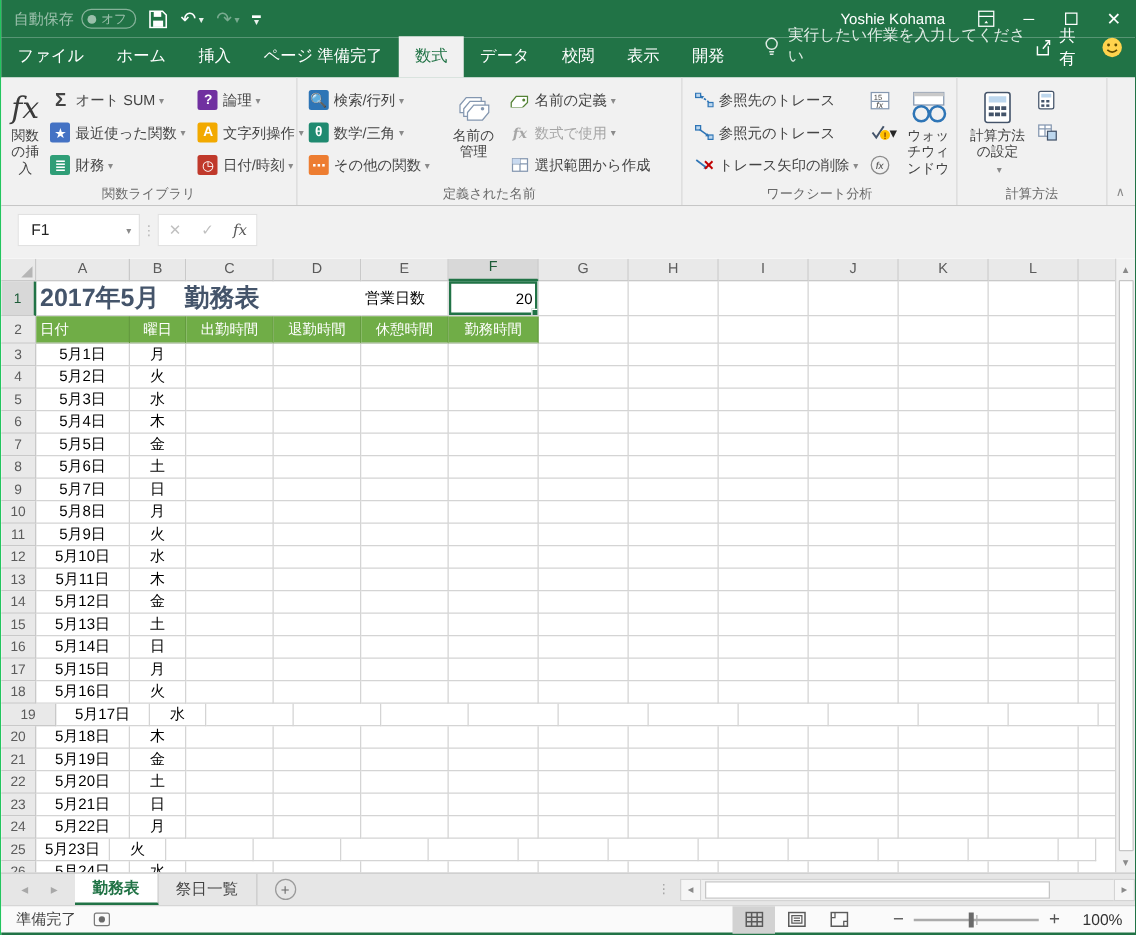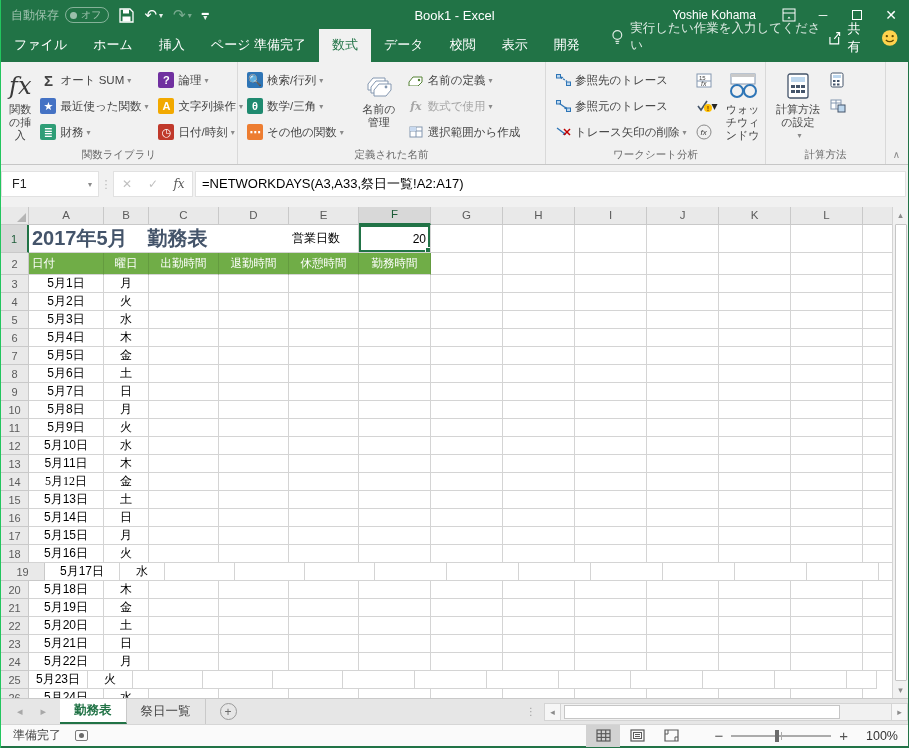--- a/index.html
+++ b/index.html
@@ -51,21 +51,21 @@
                justify-content:center; font-size:11px; font-weight:bold; color:#fff; border-radius:2px; flex:none; }
   .rbtn .dd, .bigbtn .dd { font-size:8px; color:#8a8a8a; margin-left:3px; }
   .rbtn.disabled { color:#a6a6a6; }
   .sigma { font-size:15px; font-weight:bold; color:#444; width:16px; margin-right:4px; text-align:center; }
   .iconcol { display:flex; flex-direction:column; padding-top:2px; }
   .iconbtn { height:26px; display:flex; align-items:center; padding:0 4px; }
   .collapse { position:absolute; right:8px; bottom:4px; color:#8a8a8a; font-size:10px; }
 
   
   .fbar { position:absolute; left:0; top:165px; width:100%; height:42px; background:#f1f1f1;
-          display:flex; align-items:center; padding:0 2px 4px 0; }
+          display:flex; align-items:center; padding:0 2px 4px 13px; }
   .namebox { width:98px; height:26px; background:#fff; border:1px solid #e1e1e1; display:flex;
              align-items:center; padding-left:10px; font-size:12.5px; color:#222; }
   .namebox .dd { margin-left:auto; margin-right:6px; font-size:8px; color:#8a8a8a; }
   .fsplit { width:14px; text-align:center; color:#b8b8b8; font-size:11px; }
   .fbtns { background:#fff; border:1px solid #e1e1e1; height:26px; display:flex; align-items:center; }
   .fbtn { width:26px; text-align:center; font-size:12px; color:#c0c0c0; }
   .fbtn.fx { color:#595959; font-family:"DejaVu Serif",serif; font-style:italic; }
   .finput { flex:1; background:#fff; border:1px solid #e1e1e1; height:26px; margin-left:2px;
             display:flex; align-items:center; padding-left:6px; font-size:13px; color:#000; }
 
@@ -160,21 +160,20 @@
           <rect x="3.5" y="8.5" width="8" height="5" fill="#fff"></rect>
         </svg>
       </span>
       <span class="qbtn">↶<span class="dd">▾</span></span>
       <span class="qbtn dim">↷<span class="dd">▾</span></span>
       <span class="qbtn" style="flex-direction:column; line-height:5px; font-size:9px;">
         <span style="font-size:7px;">▬</span>
         <span class="dd" style="margin:0;">▾</span>
       </span>
     </div>
-    <div class="doc-title">Book1 - Excel</div>
     <div class="tb-right">
       <span class="user-name">Yoshie Kohama</span>
       <span class="winbtn">
         <svg width="14" height="14" viewBox="0 0 14 14">
           <rect x="1" y="1" width="12" height="12" fill="none" stroke="#fff"></rect>
           <line x1="1" y1="5" x2="13" y2="5" stroke="#fff"></line>
           <path d="M5.5 10.5 L7 8.5 L8.5 10.5 z" fill="#fff"></path>
         </svg>
       </span>
       <span class="winbtn">─</span>
@@ -456,23 +455,20 @@
     <div class="namebox">
       <span>F1</span>
       <span class="dd">▾</span>
     </div>
     <div class="fsplit">⋮</div>
     <div class="fbtns">
       <span class="fbtn">✕</span>
       <span class="fbtn">✓</span>
       <span class="fbtn fx">fx</span>
     </div>
-    <div class="finput">
-      <span>=NETWORKDAYS(A3,A33,祭日一覧!A2:A17)</span>
-    </div>
   </div>
 
   <div class="gridwrap">
     <div class="sheet" id="sheet">
         <div class="hrow">
           <div class="corner" style="width: 28px; height: 18px;"></div>
           <div class="chead" style="width: 75px; height: 18px;">A</div>
           <div class="chead" style="width: 45px; height: 18px;">B</div>
           <div class="chead" style="width: 70px; height: 18px;">C</div>
           <div class="chead" style="width: 70px; height: 18px;">D</div>
@@ -686,21 +682,21 @@
           <div class="cell" style="width: 72px; height: 18px;"></div>
           <div class="cell" style="width: 72px; height: 18px;"></div>
           <div class="cell" style="width: 72px; height: 18px;"></div>
           <div class="cell" style="width: 72px; height: 18px;"></div>
           <div class="cell" style="width: 72px; height: 18px;"></div>
           <div class="cell" style="width: 72px; height: 18px;"></div>
           <div class="cell" style="width: 30px; height: 18px;"></div>
         </div>
         <div class="grow" style="height: 18px;">
           <div class="rhead" style="width: 28px; height: 18px;">14</div>
-          <div class="cell center" style="width: 75px; height: 18px; font-family: Liberation Serif, serif;">5月12日</div>
+          <div class="cell center" style="width: 75px; height: 18px;">5月12日</div>
           <div class="cell center" style="width: 45px; height: 18px;">金</div>
           <div class="cell" style="width: 70px; height: 18px;"></div>
           <div class="cell" style="width: 70px; height: 18px;"></div>
           <div class="cell" style="width: 70px; height: 18px;"></div>
           <div class="cell" style="width: 72px; height: 18px;"></div>
           <div class="cell" style="width: 72px; height: 18px;"></div>
           <div class="cell" style="width: 72px; height: 18px;"></div>
           <div class="cell" style="width: 72px; height: 18px;"></div>
           <div class="cell" style="width: 72px; height: 18px;"></div>
           <div class="cell" style="width: 72px; height: 18px;"></div>

